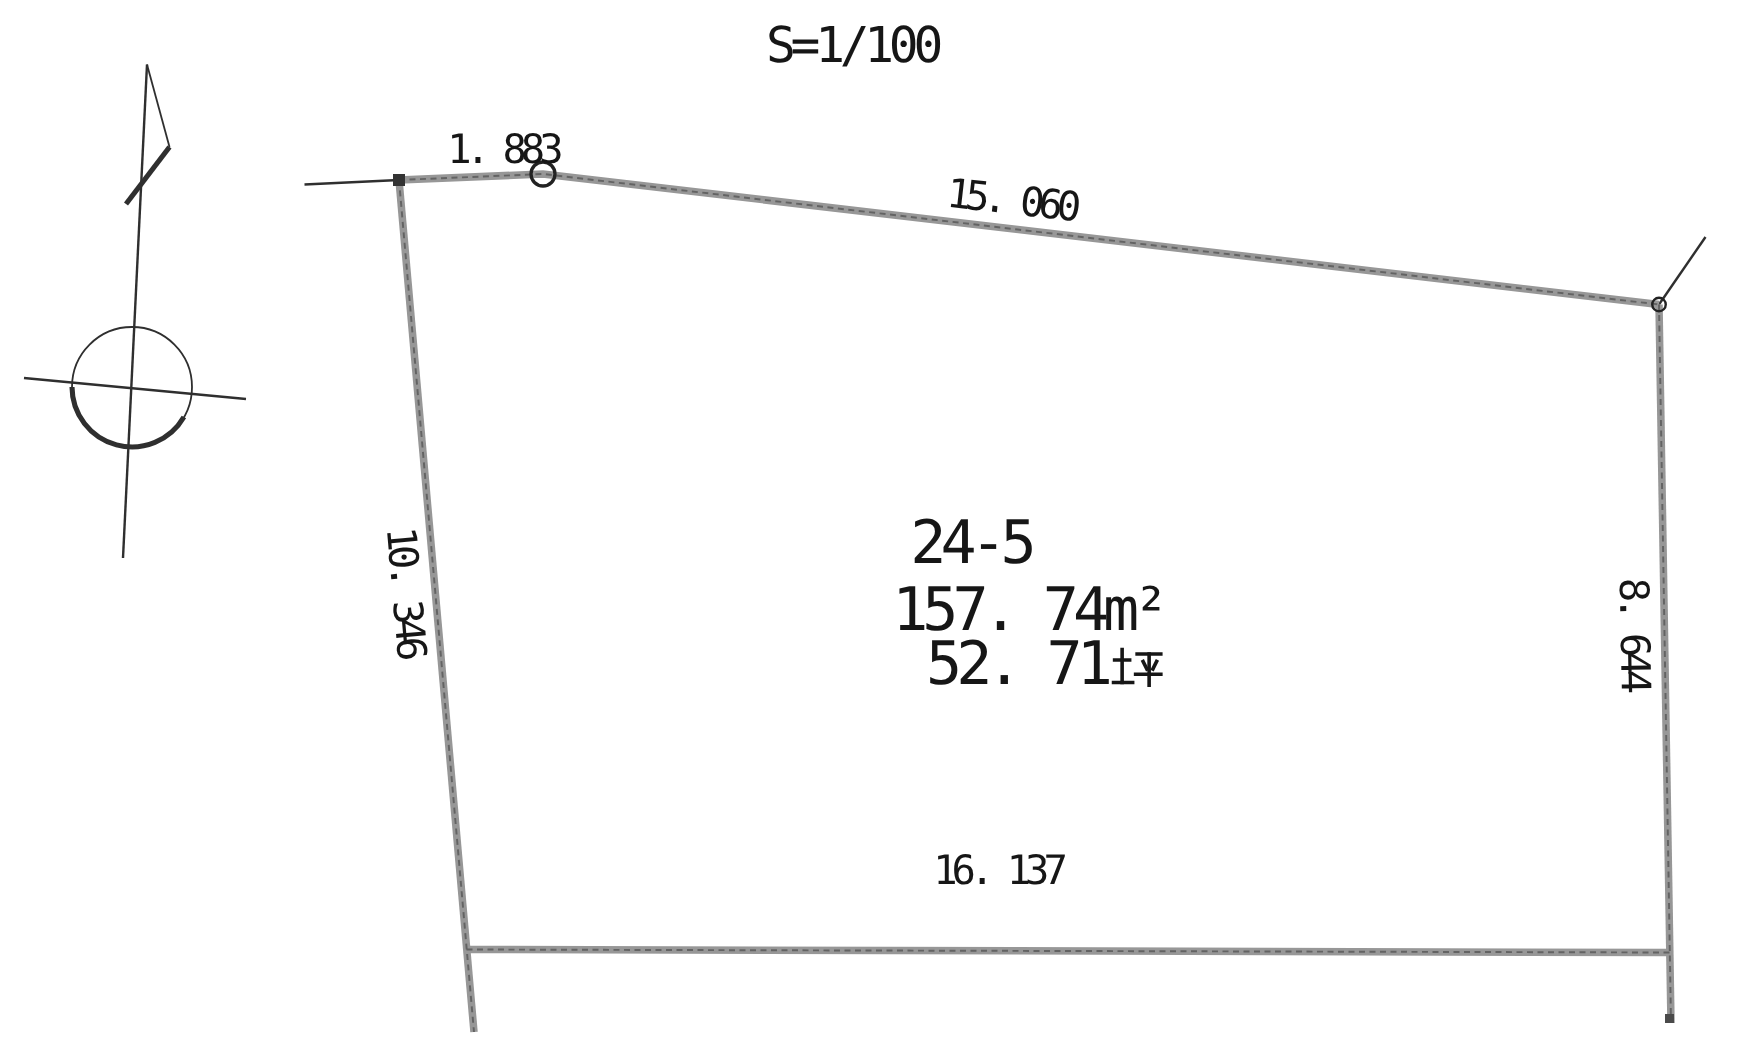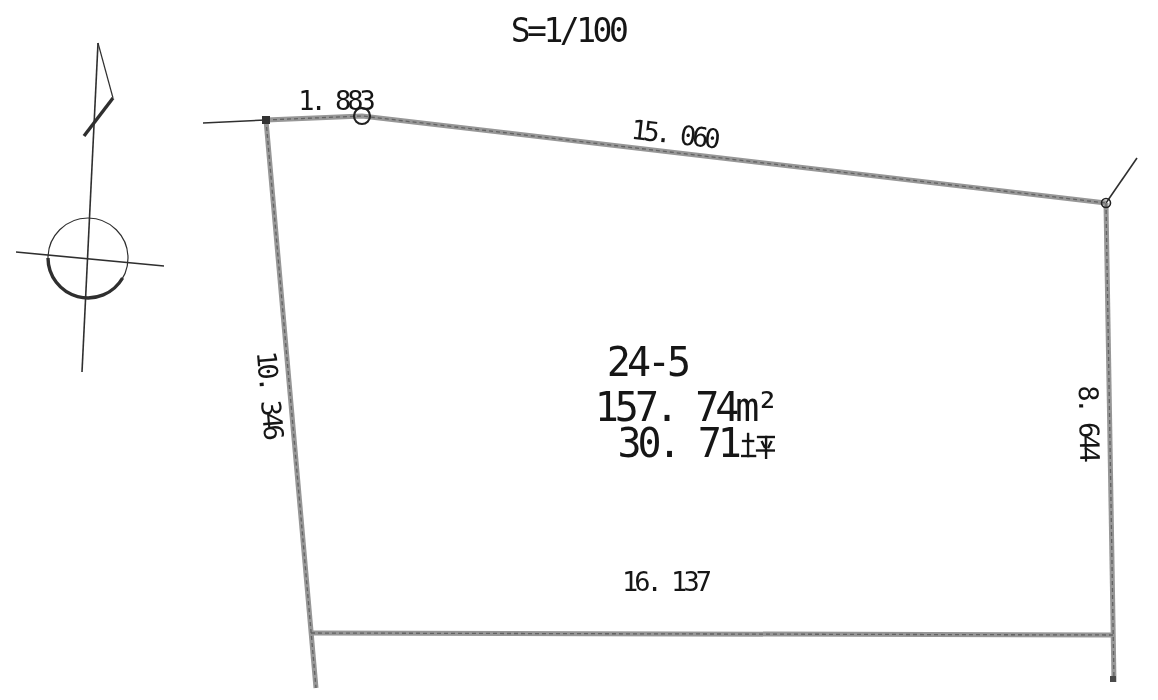--- a/index.html
+++ b/index.html
@@ -88,21 +88,21 @@
   <div class="lbl" style="left:1089px; top:422px; --r:89deg;">8. 644</div>
   <div class="lbl" style="left:665px; top:581px;">16. 137</div>
 
   <div class="lbl big" style="left:647px; top:362px;">24-5</div>
 
   <div class="lbl big" style="left:645px; top:407px;">
     <span>157. 74</span><span>m²</span>
   </div>
 
   <div class="lbl big" style="left:656px; top:443px;">
-    <span>30. 71</span><svg class="tsubo-svg" width="34" height="30" viewBox="0 0 34 30">
+    <span>52. 71</span><svg class="tsubo-svg" width="34" height="30" viewBox="0 0 34 30">
       <path d="M2 12 H12"></path>
       <path d="M7 5 V27"></path>
       <path d="M1 27 H14"></path>
       <path d="M17 8 H33"></path>
       <path d="M21 13 L23.5 18"></path>
       <path d="M30 13 L27.5 18"></path>
       <path d="M16 21.5 H34"></path>
       <path d="M25 8 V29"></path>
     </svg>
   </div>

